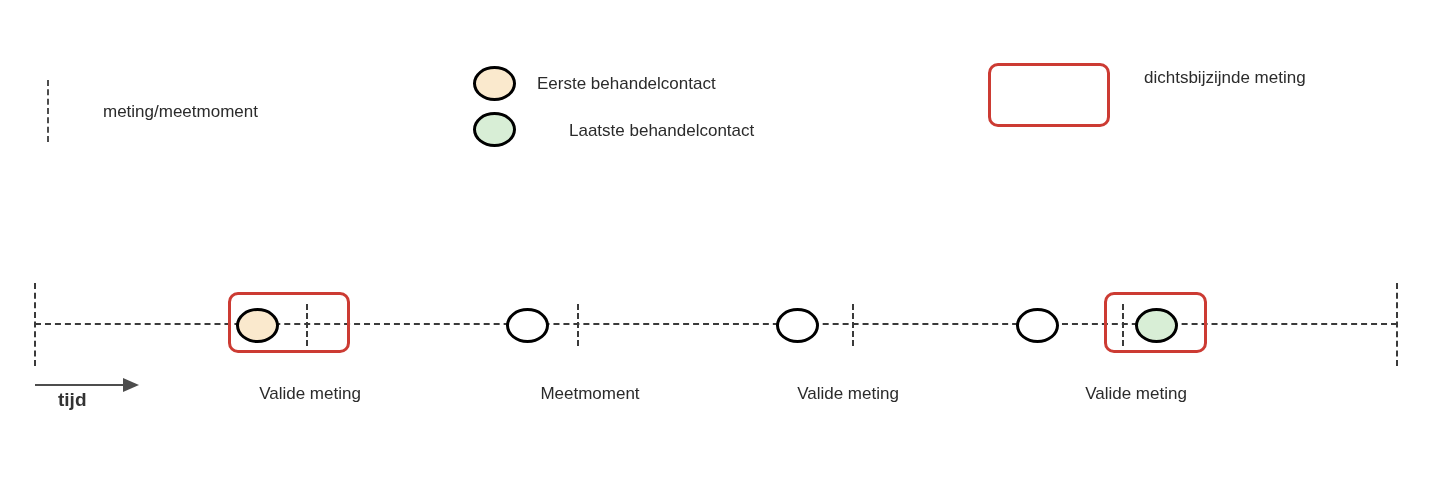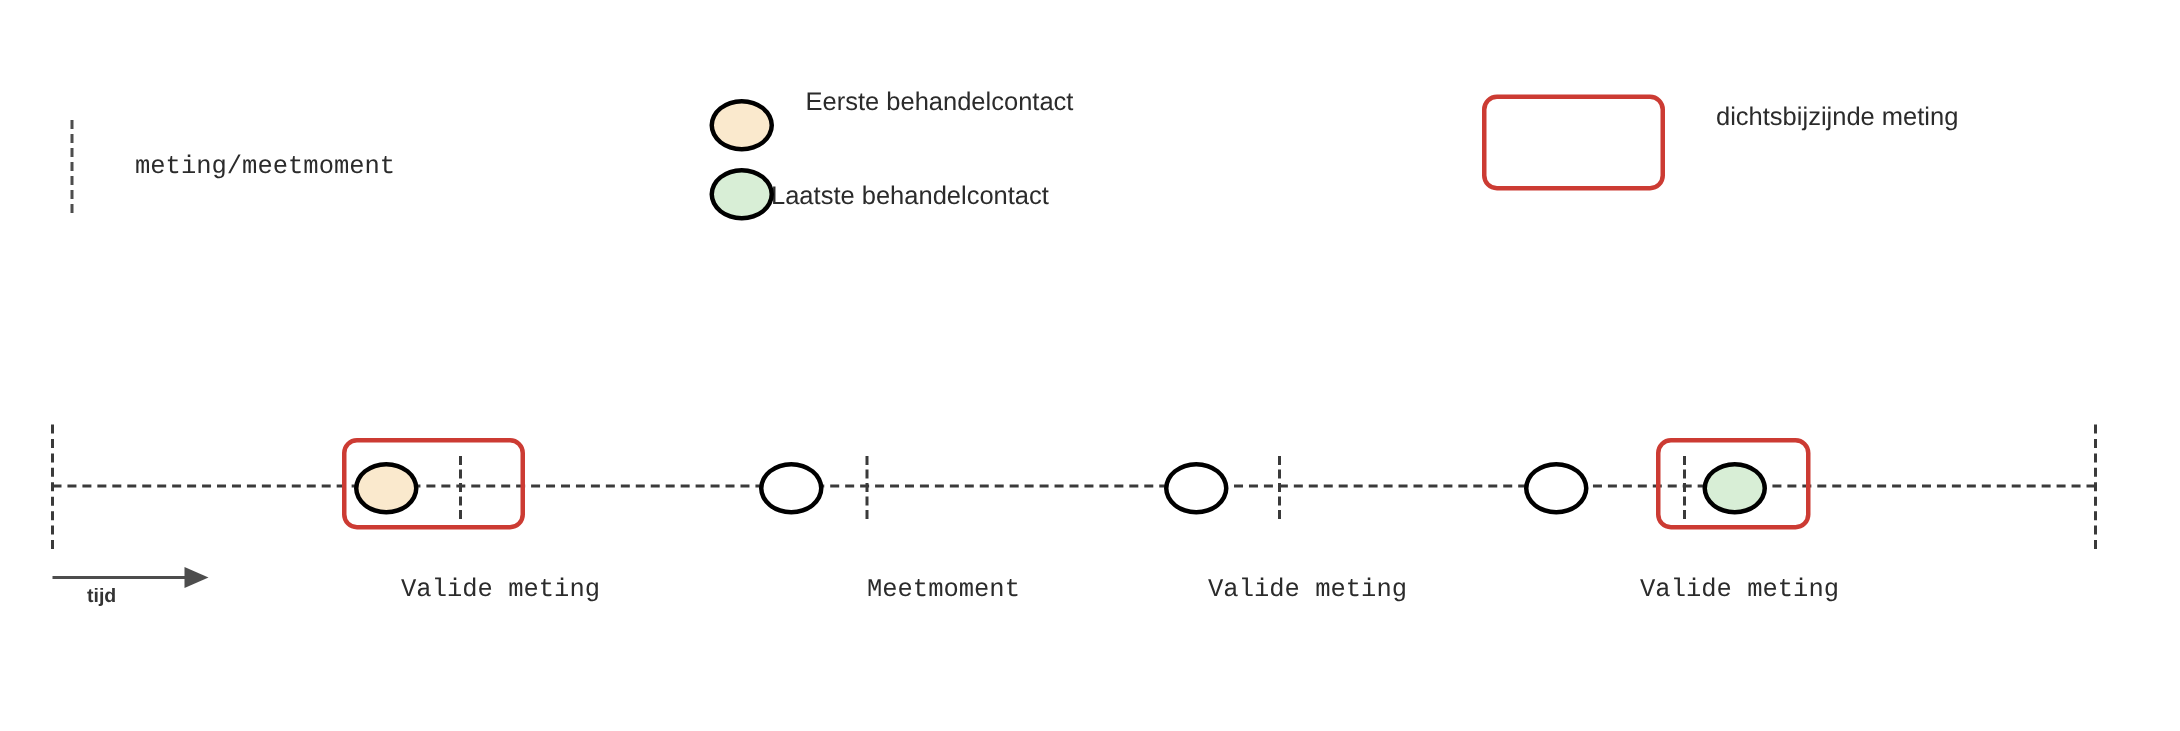--- a/index.html
+++ b/index.html
@@ -38,57 +38,56 @@
   
   .label {
     position: absolute;
     font-size: 17px;
     line-height: 21px;
     white-space: nowrap;
     color: #2b2b2b;
   }
   .event-label {
     width: 180px;
-    text-align: right;
-    font-family: Liberation Mono, monospace;
+    text-align: center;
   }
   
   .arrow-line {
     position: absolute;
     height: 0;
     border-top: 2px solid #4d4d4d;
   }
   .arrow-head {
     position: absolute;
     width: 0; height: 0;
     border-top: 7px solid transparent;
     border-bottom: 7px solid transparent;
     border-left: 16px solid #4d4d4d;
   }
   .time-label {
     position: absolute;
-    font-size: 13px;
+    font-size: 19px;
     font-weight: bold;
     color: #333333;
   }
 </style>
 </head>
 <body>
 
 <div id="canvas">
 
   <div>
     <div class="vdash gray" style="left:47px; top:80px; height:62px;"></div>
-    <div class="label" style="left:90px; top:101px;font-family:Liberation Mono, monospace;">meting/meetmoment</div>
+    <div class="label" style="left:103px; top:101px;">meting/meetmoment</div>
 
     <div class="marker" style="left: 473px; top: 66px; background-color: rgb(250, 233, 205);"></div>
-    <div class="label" style="left:537px; top:57px;">Eerste behandelcontact</div>
+    <div class="label" style="left:537px; top:73px;">Eerste behandelcontact</div>
 
     <div class="marker" style="left: 473px; top: 112px; background-color: rgb(216, 238, 214);"></div>
-    <div class="label" style="left:514px; top:120px;text-align:right;">Laatste behandelcontact</div>
+    <div class="label" style="left:569px; top:120px;text-align:right;">Laatste behandelcontact</div>
 
     <div class="hl-box" style="left: 988px; top: 63px; width: 122px; height: 64px; border-color: rgb(204, 59, 51);"></div>
     <div class="label" style="left:1144px; top:67px;">dichtsbijzijnde meting</div>
   </div>
 
   <div>
 
     <div class="hdash" style="left:35px; top:323px; width:1362px;"></div>
 
     <div class="vdash" style="left:34px; top:283px; height:83px;"></div>

